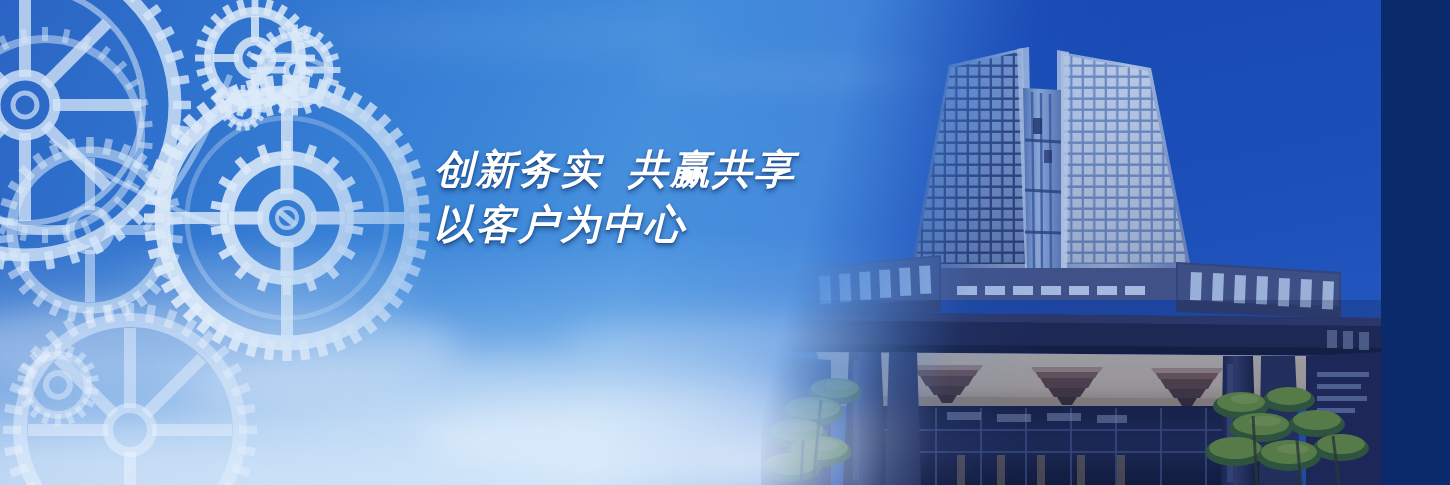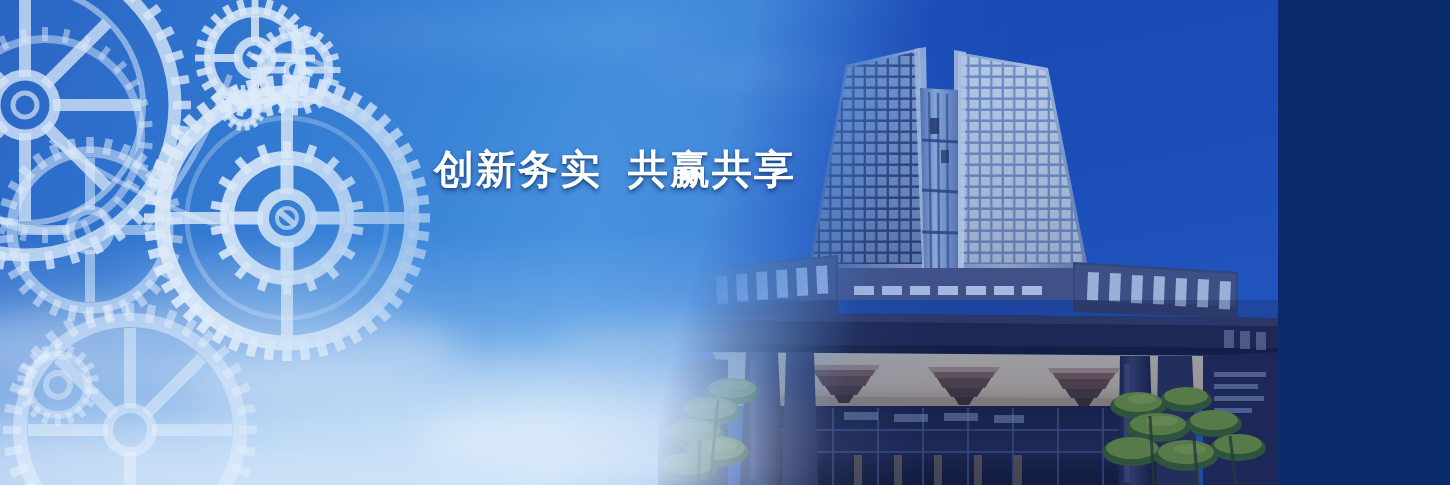--- a/index.html
+++ b/index.html
@@ -1,20 +1,21 @@
 <!DOCTYPE html>
 <html><head>
 <meta charset="utf-8">
 <style>
   html,body{margin:0;padding:0;background:#0a2a6b;}
   *{box-sizing:border-box;}
   #banner{
-    position:relative;width:1278px;height:485px;overflow:hidden;
+    position:relative;width:1381px;height:485px;overflow:hidden;
     font-family:"Liberation Sans","DejaVu Sans",sans-serif;
     background:#4c1d95;
+    font-style:italic;
   }
 
   
   .sky-base{position:absolute;inset:0;
     background:
       linear-gradient(to bottom,
         rgba(255,255,255,0) 48%,
         rgba(214,235,252,.30) 72%,
         rgba(226,242,255,.62) 88%,
         rgba(228,243,255,.72) 100%),
@@ -1358,15 +1359,16 @@
 
       <rect width="620" height="485" fill="#1a3f9e" opacity=".20"></rect>
       <rect y="300" width="620" height="185" fill="#10173a" opacity=".22"></rect>
     </svg>
   </div>
 
   <div id="copy">
     <div class="cn">
       <span>创新务实</span><span class="gap"></span><span>共赢共享</span>
     </div>
+    <div class="cn">以客户为中心</div>
   </div>
 
 </div>
 
 </body></html>

